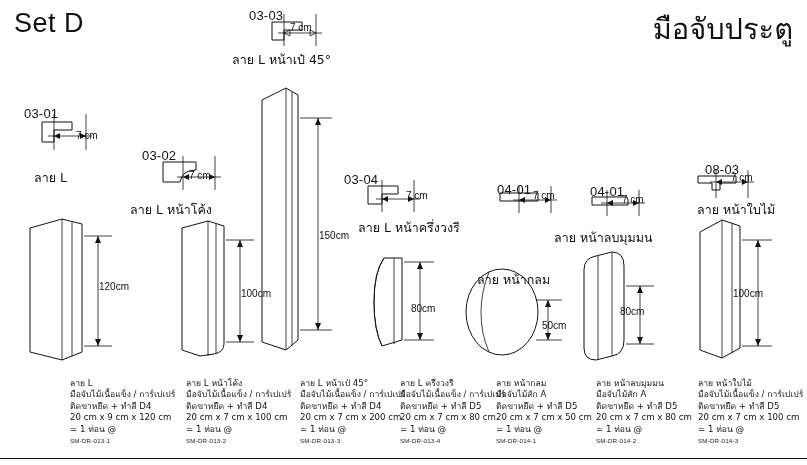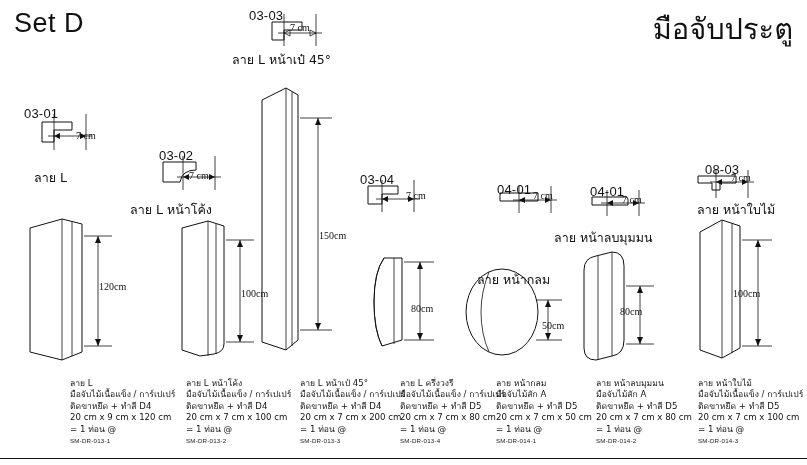--- a/index.html
+++ b/index.html
@@ -10,21 +10,21 @@
     color:#111;
     position:relative;
     overflow:hidden;
   }
   .sheet{position:absolute;inset:0;}
   .abs{position:absolute;}
   .ttl-left{left:14px;top:8px;font-size:27px;letter-spacing:.5px;font-family:"Liberation Sans",sans-serif;}
   .ttl-right{right:14px;top:6px;font-size:29px;font-family:"DejaVu Sans",sans-serif;}
   .lbl{font-size:12.5px;font-family:"DejaVu Sans",sans-serif;white-space:nowrap;}
   .code{font-size:13px;font-family:"Liberation Sans",sans-serif;letter-spacing:.2px;white-space:nowrap;}
-  .dim{font-size:10px;font-family:Liberation Serif, serif;white-space:nowrap;}
+  .dim{font-size:10px;font-family:Liberation Sans, sans-serif;white-space:nowrap;}
   .spec{font-size:8.6px;line-height:11.4px;font-family:"DejaVu Sans",sans-serif;white-space:nowrap;}
   .spec .sku{font-size:6.2px;font-family:"Liberation Sans",sans-serif;color:#222;letter-spacing:.2px;}
   svg{position:absolute;left:0;top:0;overflow:visible;}
   .thin{fill:none;stroke:#111;stroke-width:.8;}
   .fillw{fill:#ffffff;stroke:#111;stroke-width:1;}
   .bottomline{position:absolute;left:0;right:0;bottom:6px;height:1px;background:#111;}
 </style>
 </head>
 <body>
 
@@ -173,37 +173,38 @@
       <path d="M758 240 l-3 7 h6 z" fill="#111"></path>
       <path d="M758 346 l-3 -7 h6 z" fill="#111"></path>
       <line class="thin" x1="742" y1="240" x2="772" y2="240"></line>
       <line class="thin" x1="742" y1="346" x2="772" y2="346"></line>
     </g>
 
   </svg>
 
   <div class="abs code" style="left:249px;top:8px">03-03</div>
   <div class="abs code" style="left:24px;top:106px">03-01</div>
-  <div class="abs code" style="left:159px;top:148px">03-02</div>
-  <div class="abs code" style="left:360px;top:172px">03-04</div>
+  <div class="abs code" style="left:142px;top:148px">03-02</div>
+  <div class="abs code" style="left:344px;top:172px">03-04</div>
   <div class="abs code" style="left:497px;top:182px">04-01</div>
   <div class="abs code" style="left:590px;top:184px">04-01</div>
   <div class="abs code" style="left:705px;top:162px">08-03</div>
 
   <div class="abs dim" style="left:290px;top:22px">7 cm</div>
   <div class="abs dim" style="left:76px;top:130px">7 cm</div>
   <div class="abs dim" style="left:189px;top:170px">7 cm</div>
   <div class="abs dim" style="left:406px;top:190px">7 cm</div>
   <div class="abs dim" style="left:533px;top:190px">7 cm</div>
   <div class="abs dim" style="left:622px;top:194px">7 cm</div>
   <div class="abs dim" style="left:731px;top:172px">7 cm</div>
 
   <div class="abs lbl" style="left:34px;top:168px">ลาย L</div>
   <div class="abs lbl" style="left:130px;top:200px">ลาย L หน้าโค้ง</div>
   <div class="abs lbl" style="left:232px;top:50px">ลาย L หน้าเป๋ 45°</div>
+  <div class="abs lbl" style="left:358px;top:218px">ลาย L หน้าครึ่งวงรี</div>
   <div class="abs lbl" style="left:477px;top:270px">ลาย หน้ากลม</div>
   <div class="abs lbl" style="left:554px;top:228px">ลาย หน้าลบมุมมน</div>
   <div class="abs lbl" style="left:697px;top:200px">ลาย หน้าใบไม้</div>
 
   <div class="abs dim" style="left:99px;top:281px">120cm</div>
   <div class="abs dim" style="left:241px;top:288px">100cm</div>
   <div class="abs dim" style="left:319px;top:230px">150cm</div>
   <div class="abs dim" style="left:411px;top:303px">80cm</div>
   <div class="abs dim" style="left:542px;top:320px">50cm</div>
   <div class="abs dim" style="left:620px;top:306px">80cm</div>

